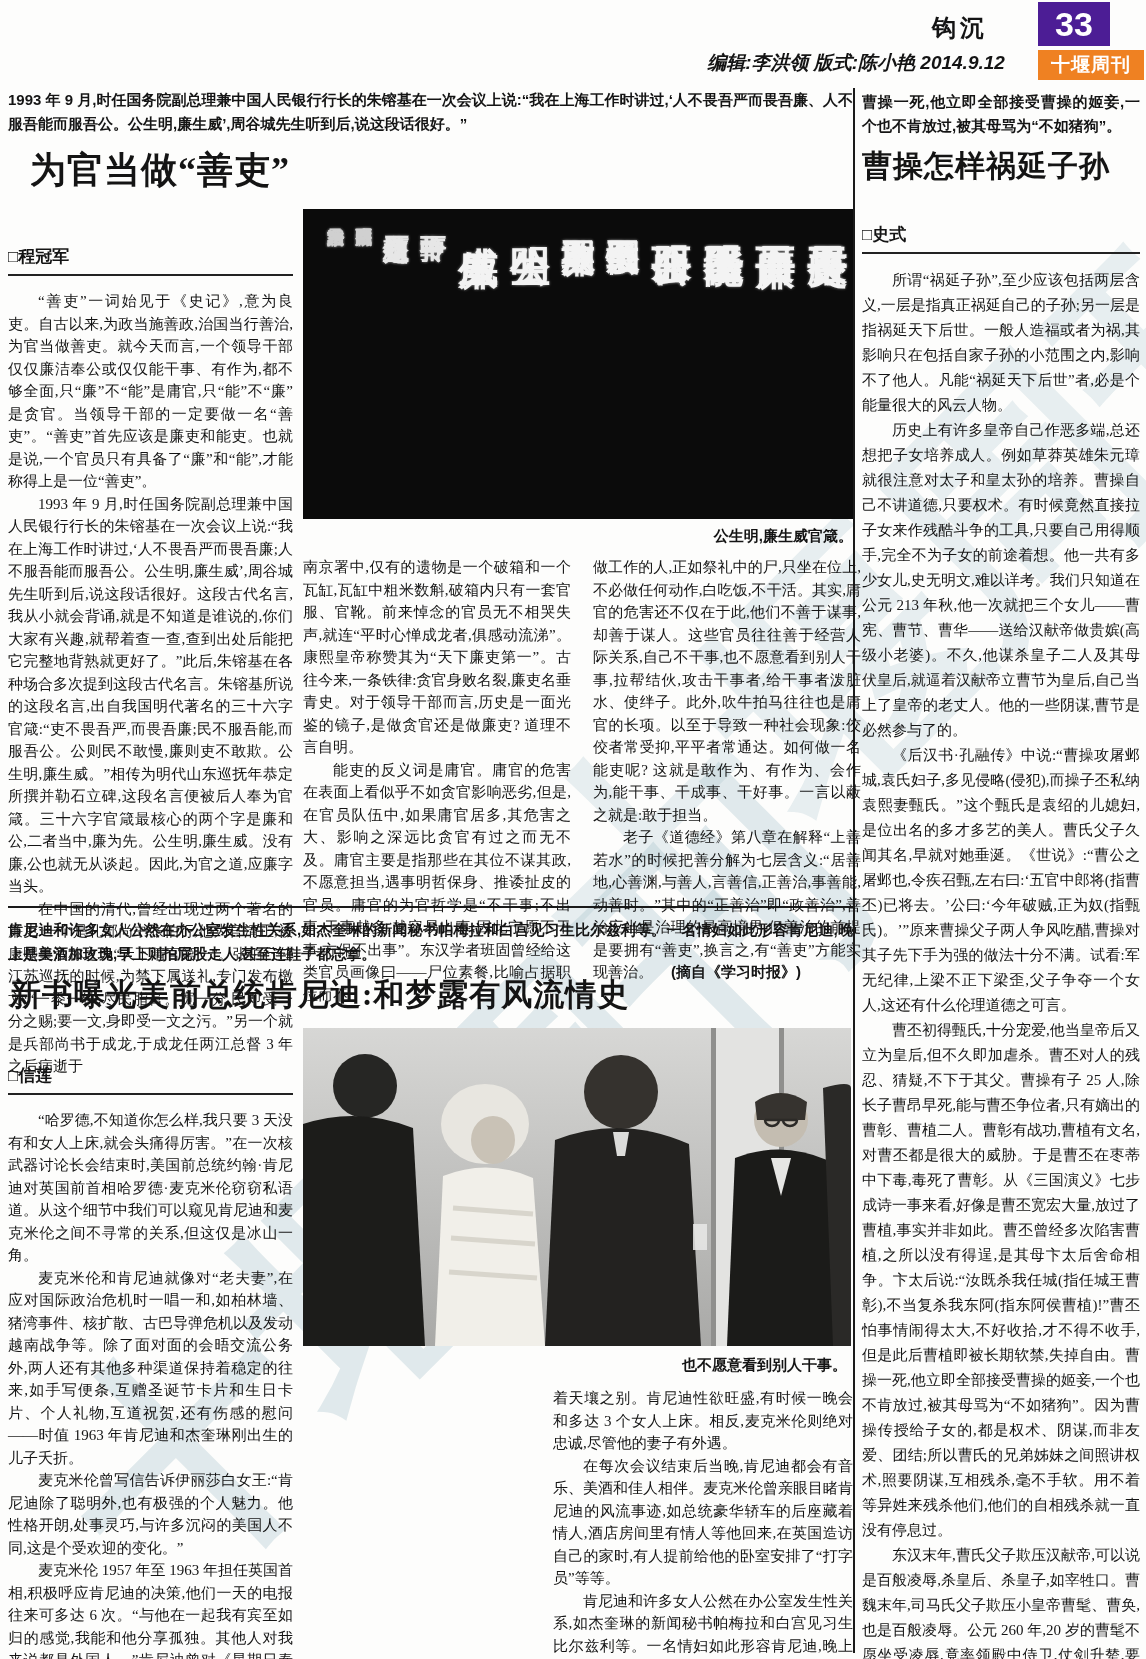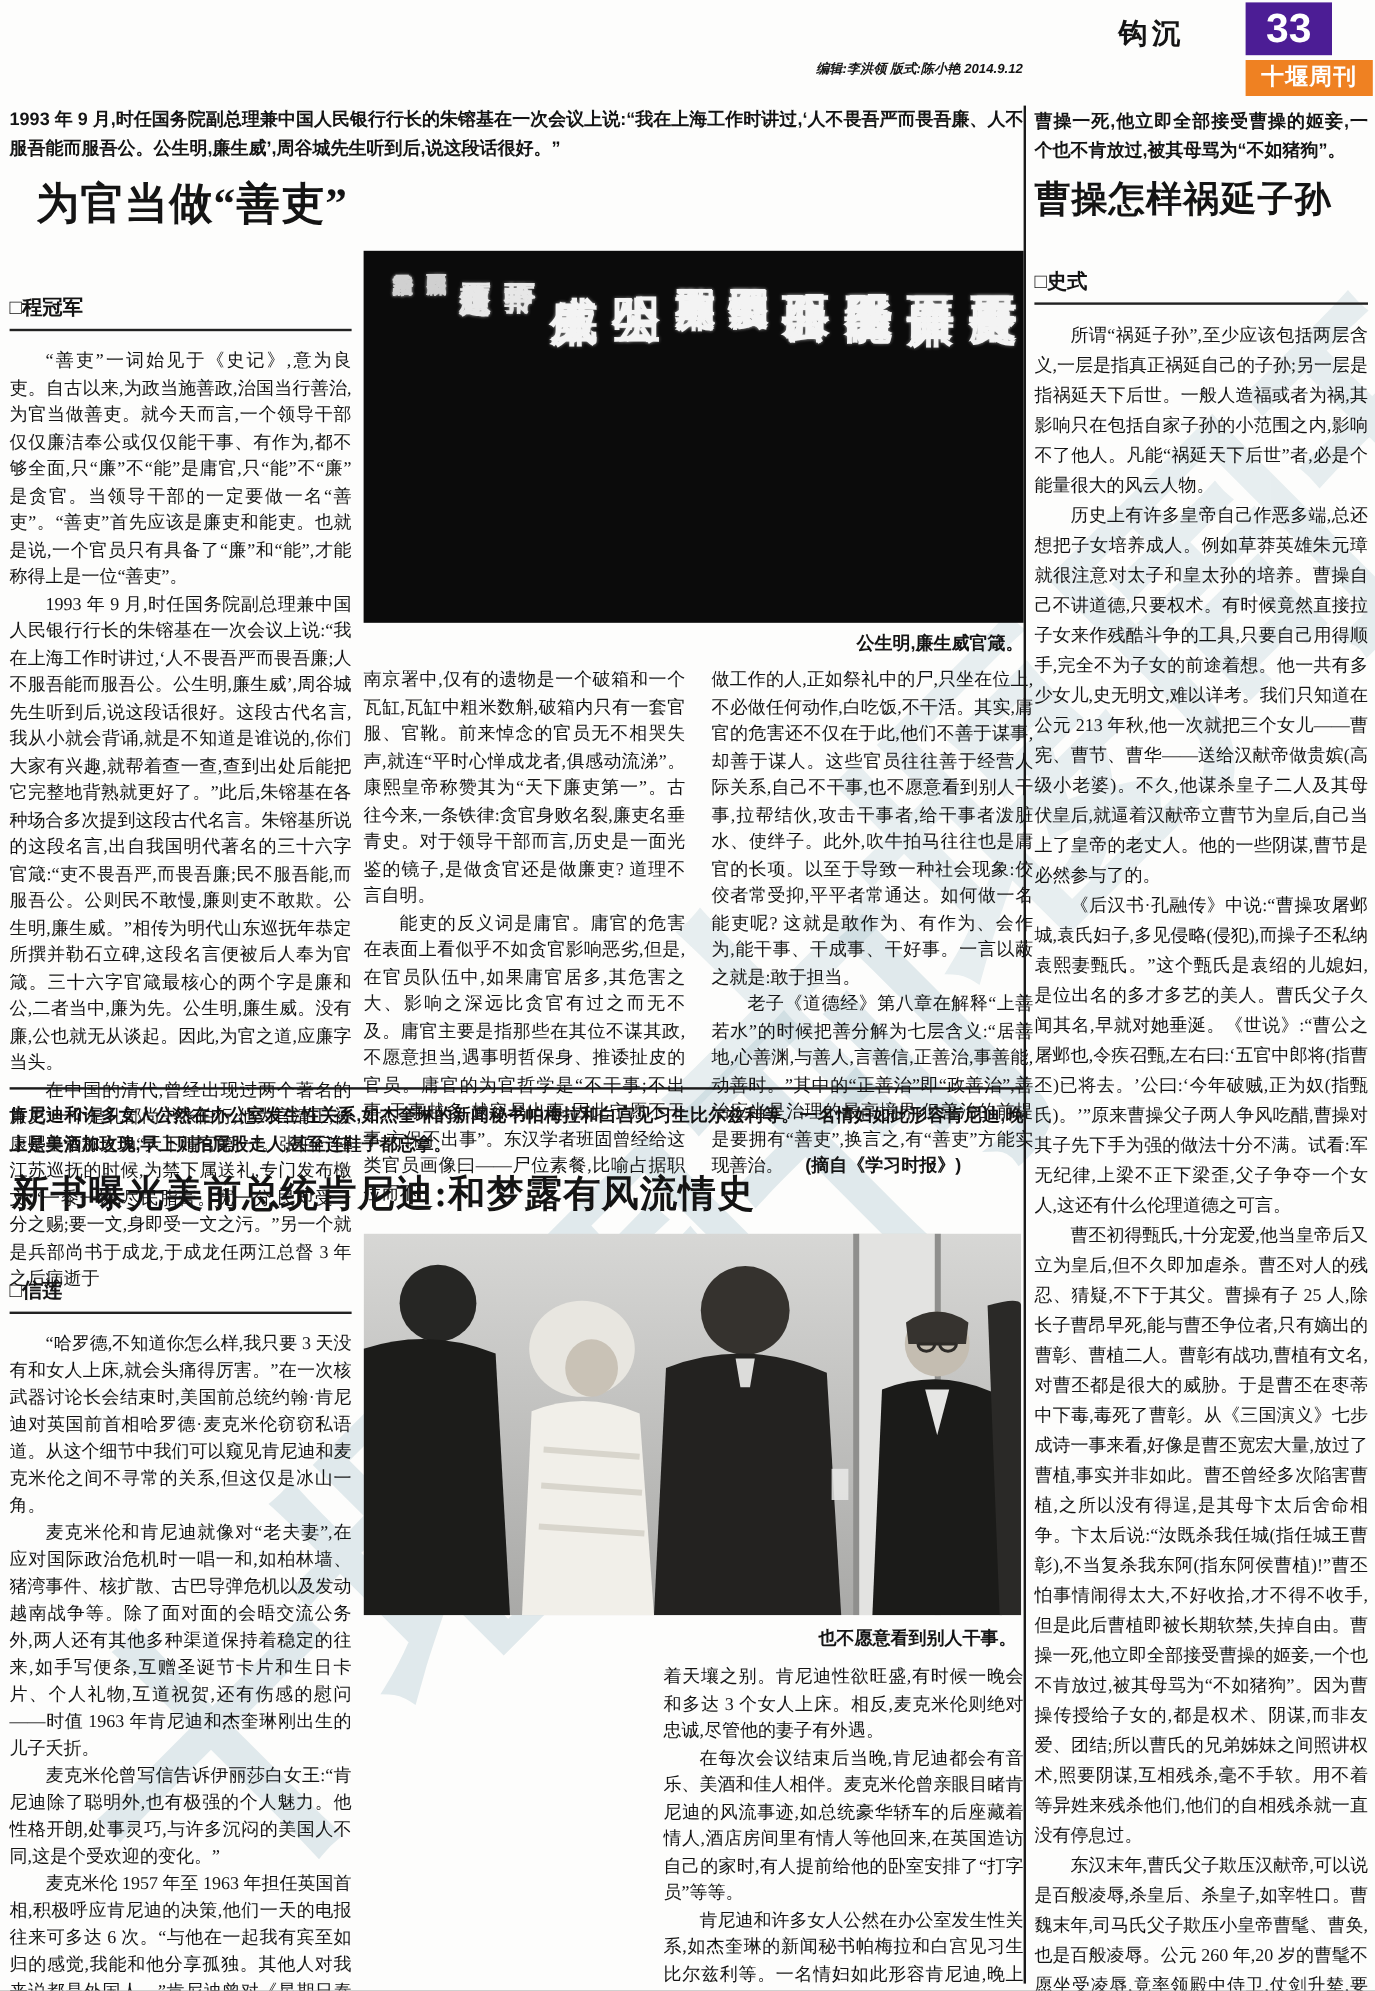--- a/index.html
+++ b/index.html
@@ -5,22 +5,22 @@
   html,body{margin:0;padding:0;background:#888;}
   .page{position:relative;width:1146px;height:1659px;background:#fdfdfc;margin:0 auto;
         overflow:hidden;font-family:"Liberation Serif","DejaVu Serif",serif;color:#141414;}
   .layer{position:absolute;z-index:1;}
   
   .wm{position:absolute;z-index:0;font-family:"Liberation Sans","DejaVu Sans",sans-serif;
       font-weight:bold;color:rgba(160,188,200,0.30);white-space:nowrap;pointer-events:none;}
   
   .hdr-section{position:absolute;left:756px;top:12px;width:232px;text-align:right;
       font-size:24px;font-weight:bold;letter-spacing:4px;}
-  .hdr-meta{position:absolute;left:680px;top:50px;width:352px;text-align:left;
-      font-family:"Liberation Sans",sans-serif;font-style:italic;font-weight:bold;font-size:11px;}
+  .hdr-meta{position:absolute;left:680px;top:50px;width:352px;text-align:center;
+      font-family:"Liberation Sans",sans-serif;font-style:italic;font-weight:bold;font-size:19px;}
   .box-page{position:absolute;left:1038px;top:2px;width:72px;height:44px;line-height:44px;
       text-align:center;color:#fff;font-size:34px;font-weight:bold;
       font-family:"Liberation Sans",sans-serif;}
   .box-ed{position:absolute;left:1038px;top:50px;width:106px;height:30px;line-height:30px;
       text-align:center;color:#fff;font-size:19px;font-weight:bold;letter-spacing:1px;
       font-family:"Liberation Sans",sans-serif;}
   
   .vrule{position:absolute;left:853px;top:88px;width:2px;height:1565px;background:#1a1a1a;}
   .hrule{position:absolute;left:8px;top:906px;width:845px;height:2px;background:#1a1a1a;}
   

